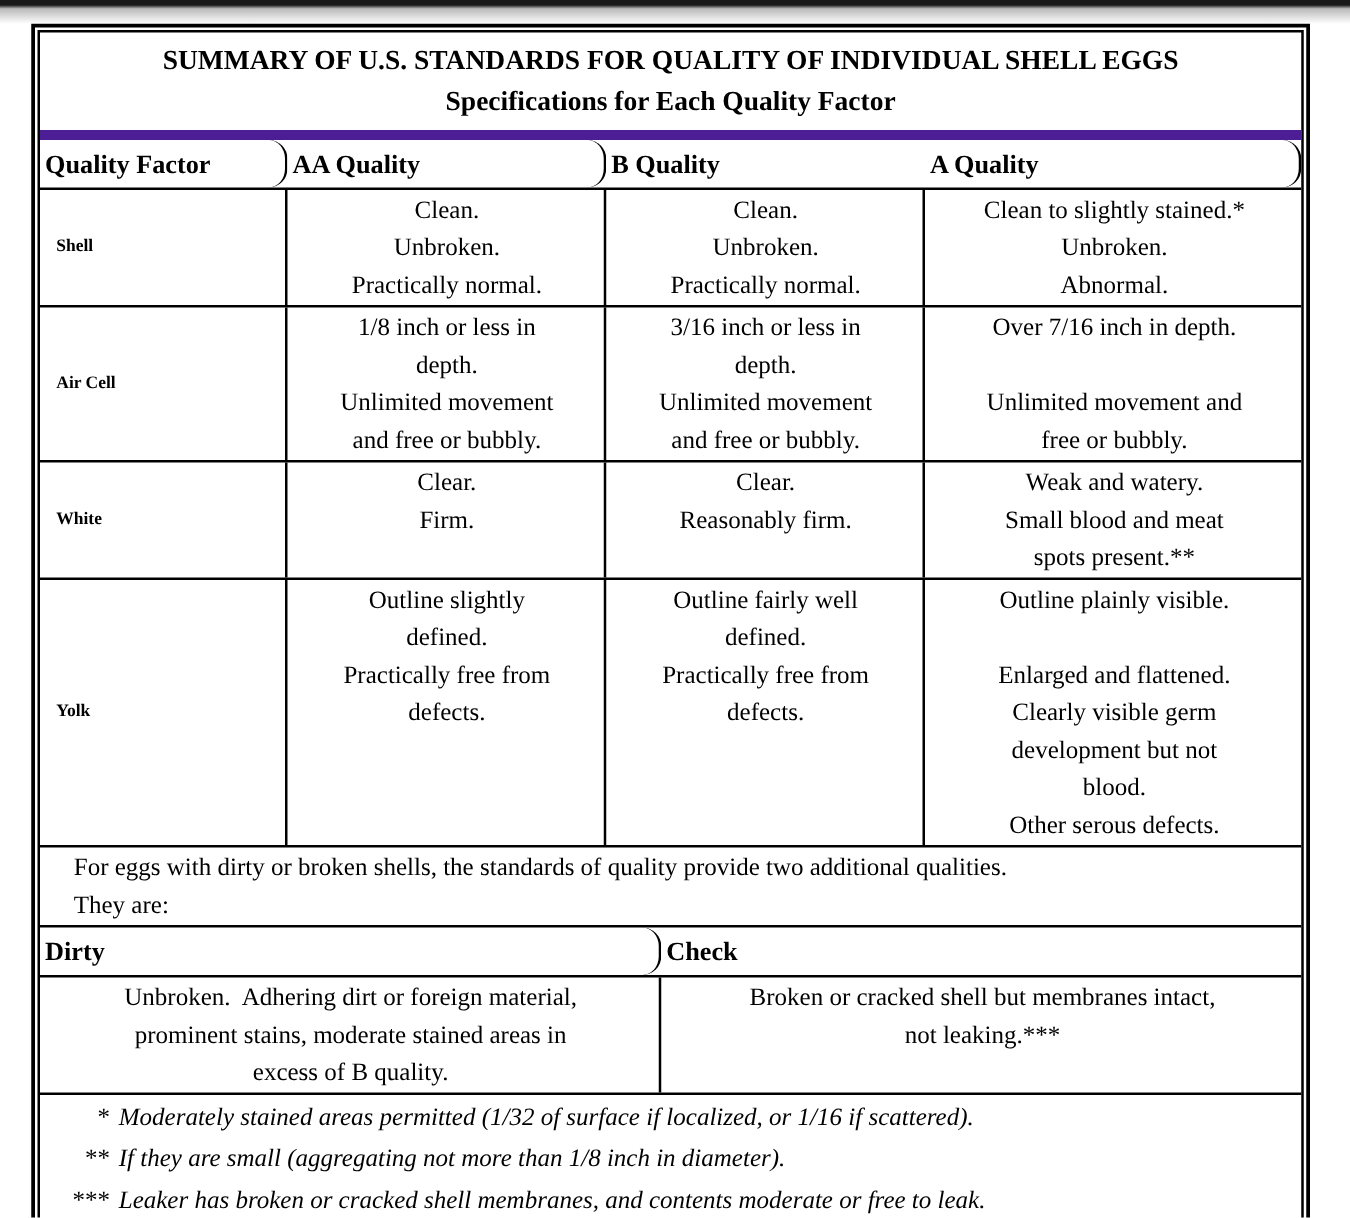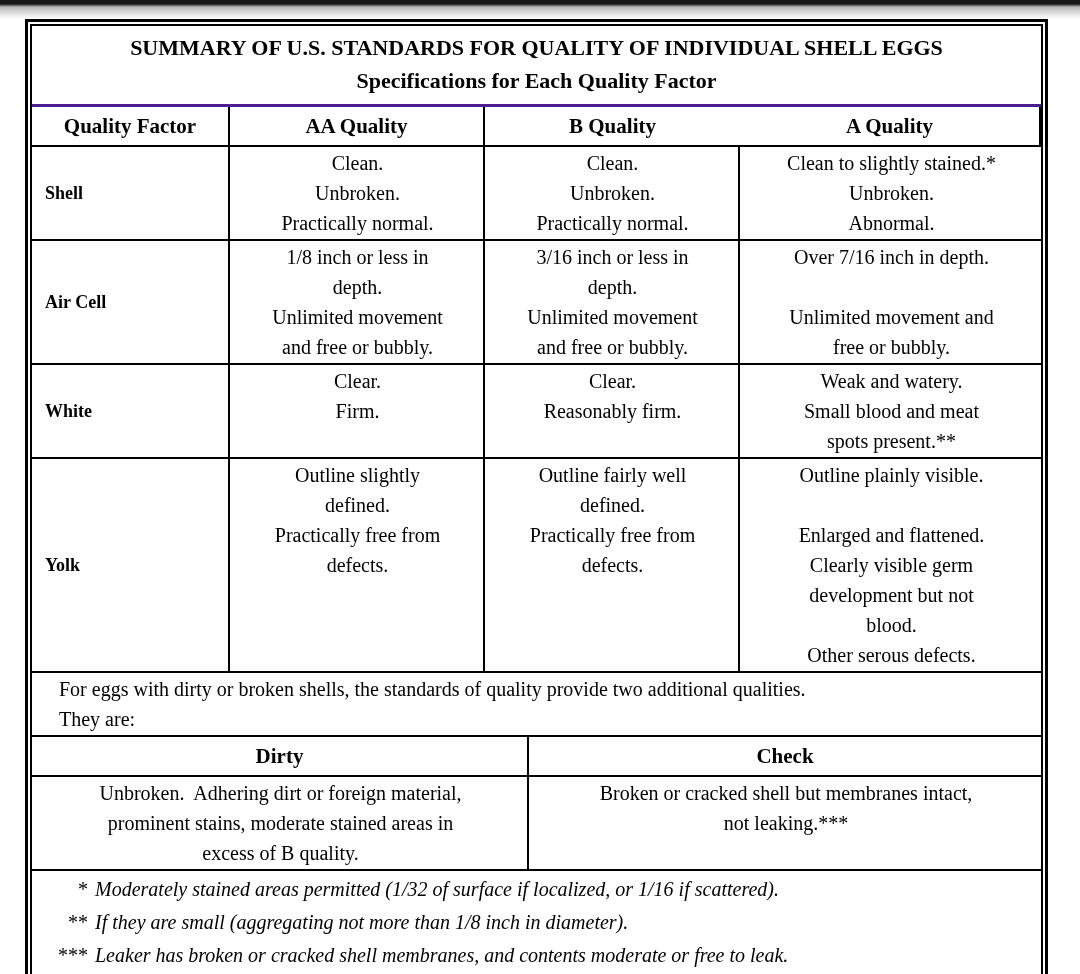--- a/index.html
+++ b/index.html
@@ -35,46 +35,46 @@
     background: #fff;
   }
   .inner { border: 2px solid #000; }
 
   .title-box {
     text-align: center;
     font-weight: bold;
     font-size: 22px;
     line-height: 33px;
     padding: 5px 8px 7px 8px;
-    border-bottom: 3px solid #4c1d95;
+    border-bottom: 8px solid #4c1d95;
   }
 
   .grid4 { display: grid; grid-template-columns: 198px 255px 255px 1fr; }
   .grid2 { display: grid; grid-template-columns: 497px 1fr; }
 
   .bb { border-bottom: 2px solid #000; }
   .br { border-right: 2px solid #000; }
 
   .hcell {
     font-weight: bold;
     font-size: 21px;
     line-height: 30px;
-    text-align: center;
     padding: 4px 4px;
+    border-radius: 15px;
   }
   .cell {
     font-size: 20px;
     line-height: 30px;
     padding: 1px 8px 1px 10px;
     white-space: pre-line;
     text-align: center;
   }
   .label-cell {
     font-weight: bold;
-    font-size: 18px;
+    font-size: 14px;
     display: flex;
     align-items: center;
     padding-left: 13px;
   }
   .note {
     font-size: 20px;
     line-height: 30px;
     padding: 1px 27px;
     white-space: pre-line;
   }

